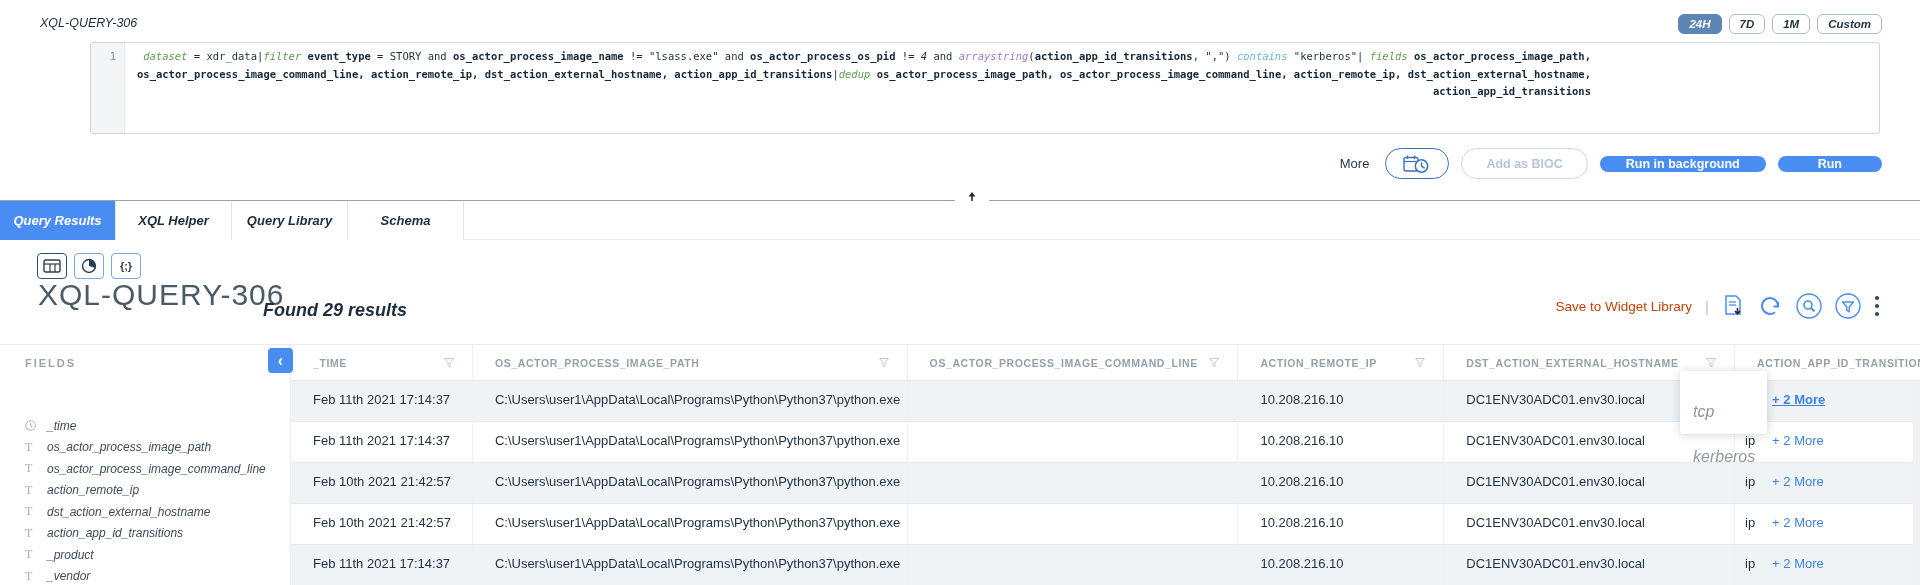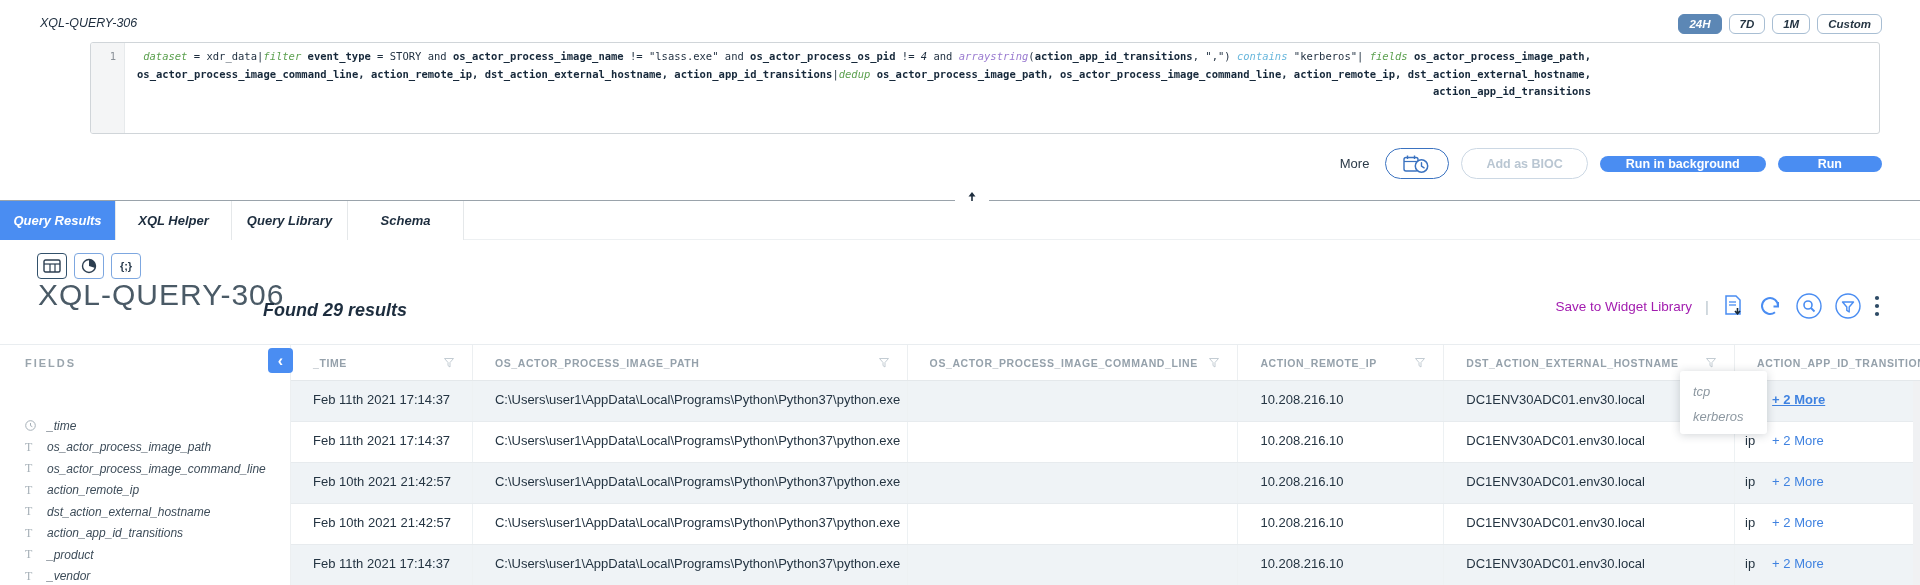--- a/index.html
+++ b/index.html
@@ -58,21 +58,21 @@
     display:flex; align-items:center; justify-content:center; cursor:pointer; color:#2c3e50;
     font-size:11px; font-weight:bold; }
   .view-btn.active { border:1.5px solid #32516b; }
 
   .results-title { position:absolute; left:38px; top:278px; font-size:30px; font-weight:300;
     color:#4a5a66; letter-spacing:1px; }
   .found-results { position:absolute; left:263px; top:300px; font-size:18px; font-weight:bold;
     font-style:italic; color:#1d2d3e; }
 
   .results-toolbar { position:absolute; right:40px; top:293px; display:flex; align-items:center; gap:13px; }
-  .save-widget { font-size:13.5px; color:#a21caf; cursor:pointer; }
+  .save-widget { font-size:13.5px; color:#c2410c; cursor:pointer; }
   .toolbar-sep { color:#b9c5ce; font-size:15px; }
   .tb-icon { display:flex; align-items:center; justify-content:center; cursor:pointer; }
 
   
   .fields-panel { position:absolute; left:0; top:344px; width:290px; height:241px;
     border-top:1px solid #e9edf0; background:#fff; }
   .collapse-btn { position:absolute; left:268px; top:3px; width:25px; height:25px; background:#4a8df2;
     border:none; border-radius:4px; color:#fff; font-size:16px; font-weight:bold; line-height:22px;
     cursor:pointer; z-index:5; }
   .fields-header { position:absolute; left:25px; top:12px; font-size:11px; font-weight:bold;
@@ -103,21 +103,21 @@
   .td-transitions { padding-left:10px; gap:7px; }
   .trans-prefix { display:inline-block; width:20px; color:#243442; }
   .more-link { color:#3f82e0; cursor:pointer; }
   .more-link.emph { font-weight:bold; text-decoration:underline; }
 
   .vscrollbar { position:absolute; right:0; top:381px; width:7px; height:204px; background:#f0f1f3; }
 
   
   .tooltip { position:absolute; left:1680px; top:371px; width:87px; height:63px; background:#fff;
     border-radius:3px; box-shadow:0 1px 10px rgba(40,55,70,0.22); padding:8px 0 0 13px; z-index:10; }
-  .tooltip-item { font-size:13px; font-style:italic; color:#8d98a1; line-height:25px; }
+  .tooltip-item { font-size:16px; font-style:italic; color:#8d98a1; line-height:25px;margin-top:20px; }
 
   svg { display:block; }
 </style>
 </head>
 <body>
 
 <div class="page">
 
   <div class="query-name">XQL-QUERY-306</div>
 

